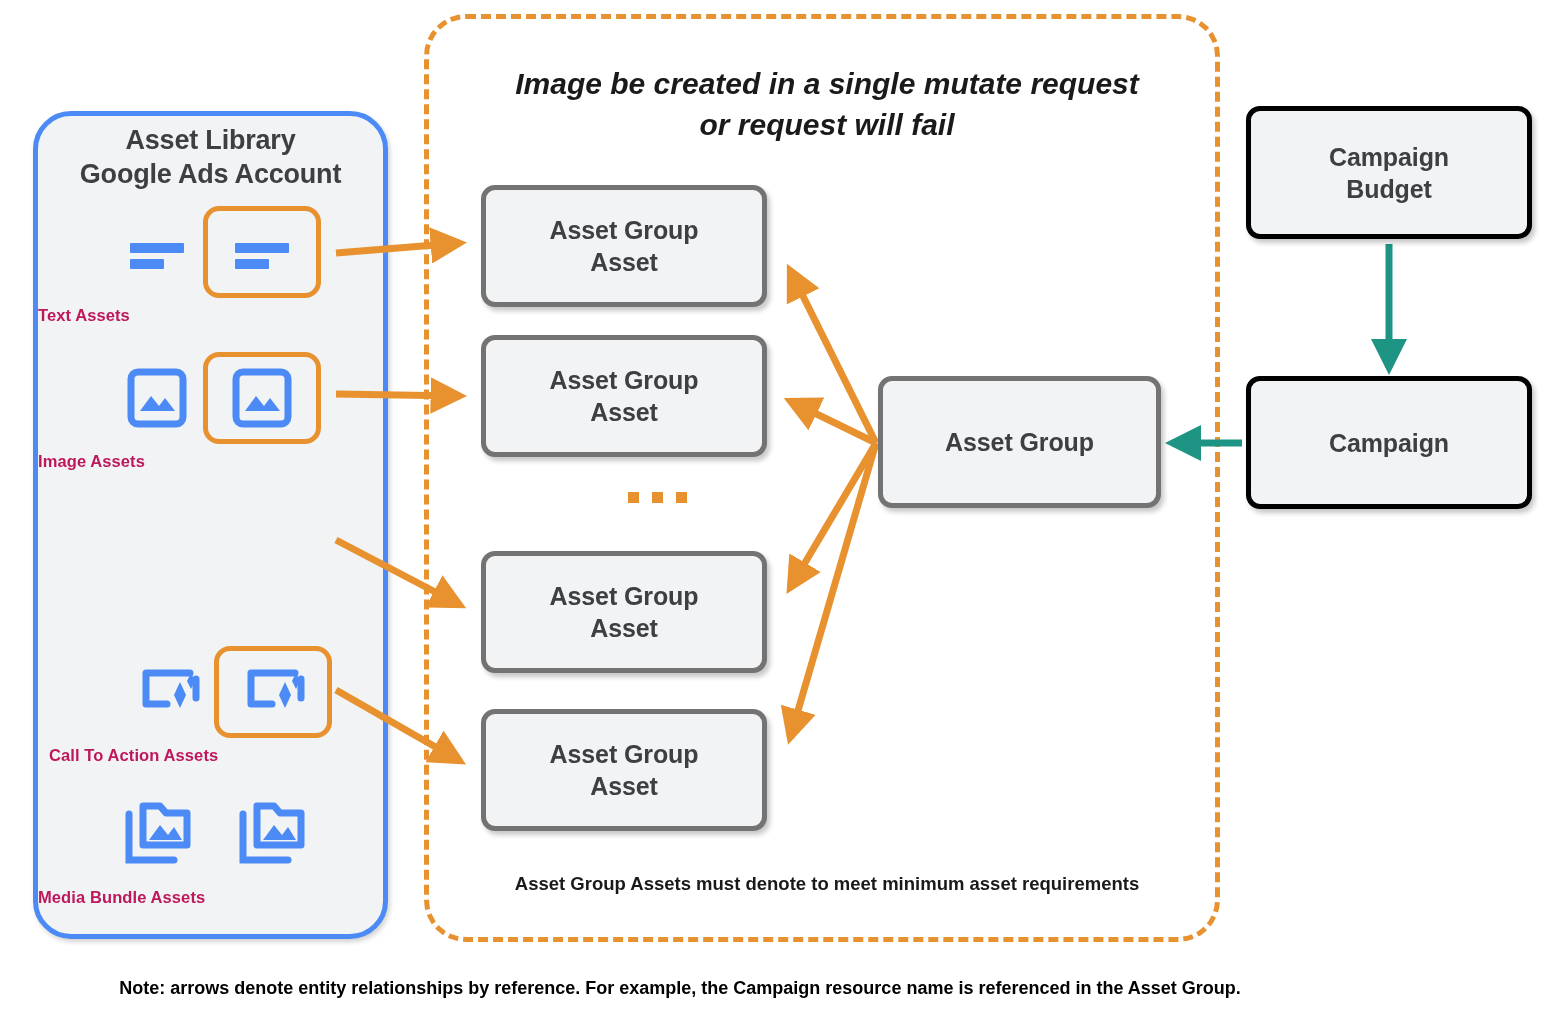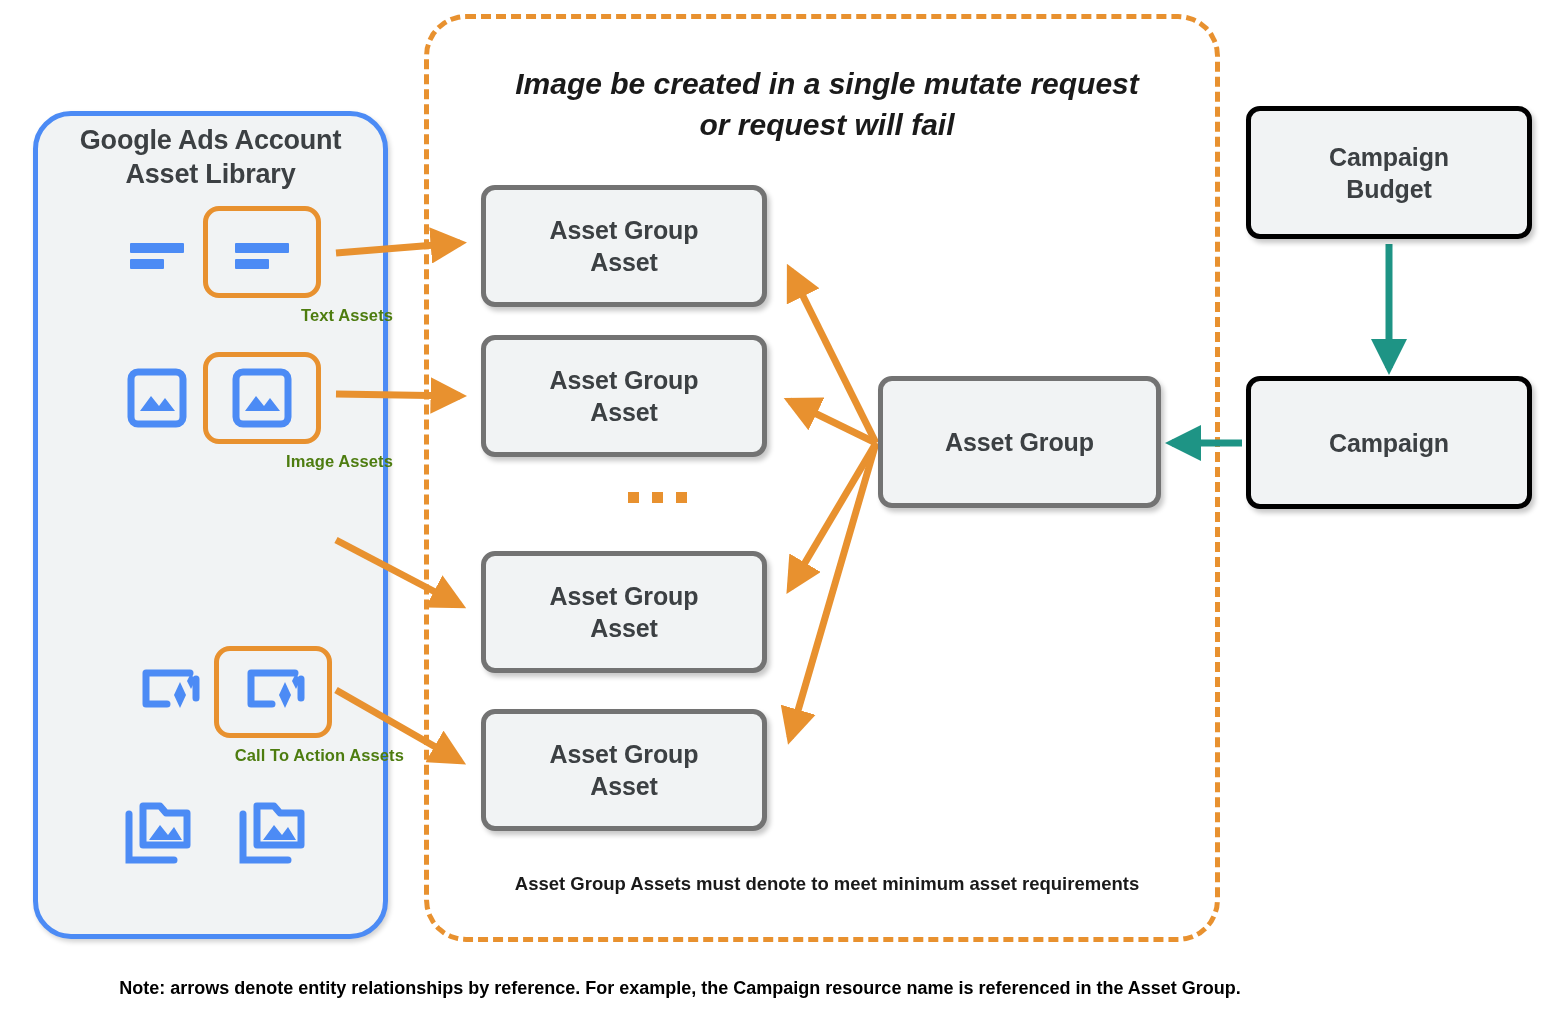--- a/index.html
+++ b/index.html
@@ -51,24 +51,24 @@
     width: 92px; height: 92px;
     display: flex; align-items: center; justify-content: center;
   }
   .icon-slot.boxed {
     border: 5px solid #E8912F;
     border-radius: 16px;
     width: 118px; height: 92px;
     background: transparent;
   }
   .asset-label {
-    text-align: right;
+    text-align: left;
     font-size: 16.5px;
     font-weight: bold;
-    color: #4d7c0f;
+    color: #be185d;
     margin-top: 8px;
     letter-spacing: 0.1px;
   }
 
   
   .dashed-box {
     position: absolute;
     left: 424px; top: 14px;
     width: 796px; height: 928px;
     border: 5px dashed #E8912F;
@@ -142,22 +142,22 @@
     color: #000000;
   }
 </style>
 </head>
 <body>
 
 <div id="stage">
 
   <div class="sidebar">
     <div class="sidebar-title">
+      <div>Asset Library</div>
       <div>Google Ads Account</div>
-      <div>Asset Library</div>
     </div>
 
     <div class="asset-row" style="top:90px;">
       <div class="asset-icons">
         <div class="icon-slot">
           <svg width="66" height="66" viewBox="0 0 66 66">
             <rect x="6" y="24" width="54" height="10" rx="1" fill="#4C8BF5"></rect>
             <rect x="6" y="40" width="34" height="10" rx="1" fill="#4C8BF5"></rect>
           </svg>
         </div>
@@ -220,20 +220,21 @@
           </svg>
         </div>
         <div class="icon-slot">
           <svg width="74" height="72" viewBox="0 0 74 72">
             <path d="M7 16 L7 62 L52 62" fill="none" stroke="#4C8BF5" stroke-width="7" stroke-linecap="round"></path>
             <path d="M21 8 L38 8 L44 15 L65 15 L65 47 L21 47 Z" fill="none" stroke="#4C8BF5" stroke-width="7" stroke-linejoin="round"></path>
             <path d="M27 42 L38 27 L46 37 L52 29 L60 42 Z" fill="#4C8BF5"></path>
           </svg>
         </div>
       </div>
+      <div class="asset-label">Media Bundle  Assets</div>
     </div>
   </div>
 
   <div class="dashed-box">
     <div class="dashed-title">
       <div>Image be created in a single mutate request</div>
       <div>or request will fail</div>
     </div>
     <div class="dashed-footer">Asset Group Assets must denote to meet minimum asset requirements</div>
   </div>

